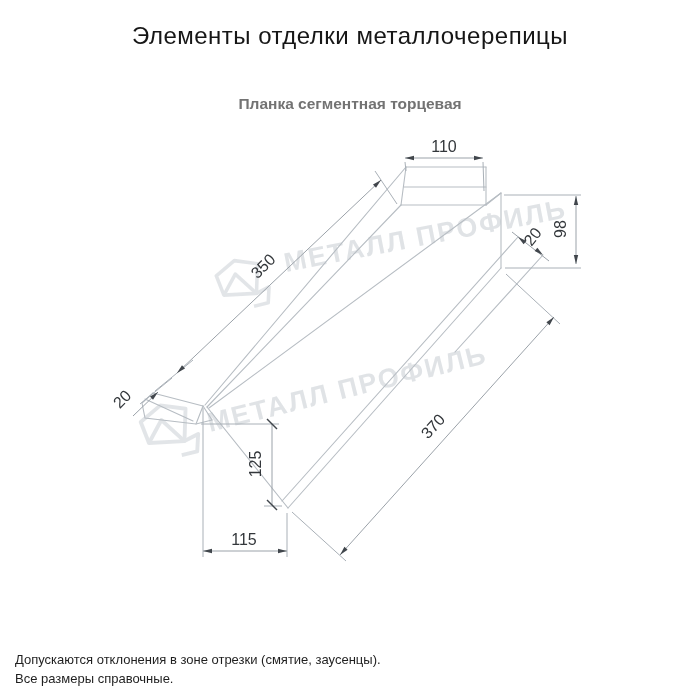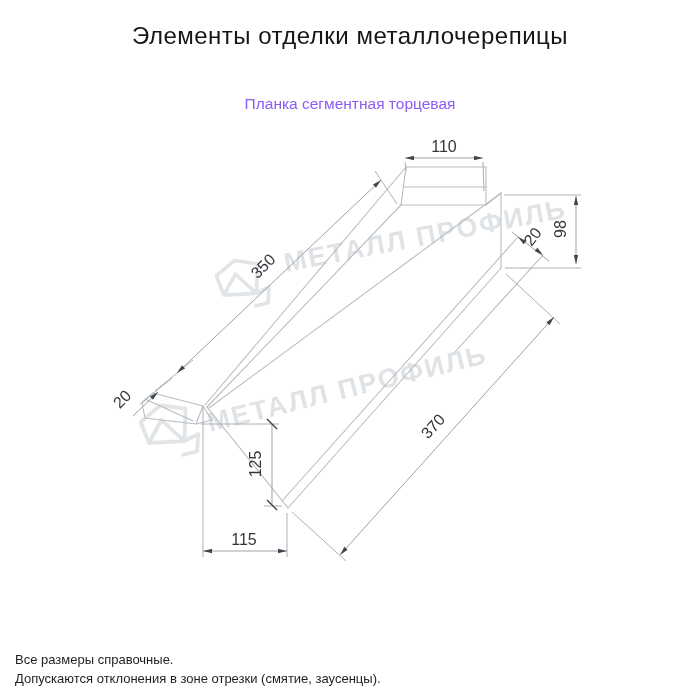--- a/index.html
+++ b/index.html
@@ -1,21 +1,21 @@
 <!DOCTYPE html>
 <html><head>
 <meta charset="utf-8">
 <style>
   html,body{margin:0;padding:0;background:#ffffff;}
   #canvas{position:relative;width:700px;height:700px;background:#ffffff;overflow:hidden;
           font-family:"Liberation Sans",sans-serif;}
   .page-title{position:absolute;top:22px;left:0;width:700px;text-align:center;
               font-size:24px;color:#161616;letter-spacing:.5px;}
   .subtitle{position:absolute;top:95px;left:0;width:700px;text-align:center;
-            font-size:15.5px;line-height:18.5px;color:#8b5cf6;}
+            font-size:15.5px;line-height:18.5px;color:#737373;font-weight:bold;}
   .footer{position:absolute;top:650px;left:15px;width:670px;
           font-size:13px;line-height:19px;color:#1f1f1f;}
   svg{position:absolute;top:0;left:0;}
   .obj{stroke:#b7bdc3;stroke-width:1.1;fill:none;stroke-linecap:round;}
   .dim{stroke:#9ba2a9;stroke-width:1;fill:none;}
   .ext{stroke:#a9b0b7;stroke-width:1;fill:none;}
   .arr{fill:#41464c;stroke:none;}
   .tick{stroke:#41464c;stroke-width:1.4;}
   .dimtext{font-family:"Liberation Sans",sans-serif;font-size:16px;fill:#33373b;}
   .wmtext{font-family:"Liberation Sans",sans-serif;font-size:27px;font-weight:bold;
@@ -139,17 +139,17 @@
       <line class="ext" x1="203" y1="408" x2="203" y2="557"></line>
       <line class="ext" x1="287" y1="513" x2="287" y2="557"></line>
       <line class="dim" x1="203" y1="551" x2="287" y2="551"></line>
       <polygon class="arr" points="203,551 212,548.8 212,553.2"></polygon>
       <polygon class="arr" points="287,551 278,548.8 278,553.2"></polygon>
       <text class="dimtext" x="244" y="545" text-anchor="middle">115</text>
     </g>
   </svg>
 
   <div class="footer">
+    <div>Допускаются отклонения в зоне отрезки (смятие, заусенцы).</div>
     <div>Все размеры справочные.</div>
-    <div>Допускаются отклонения в зоне отрезки (смятие, заусенцы).</div>
   </div>
 
 </div>
 
 </body></html>

